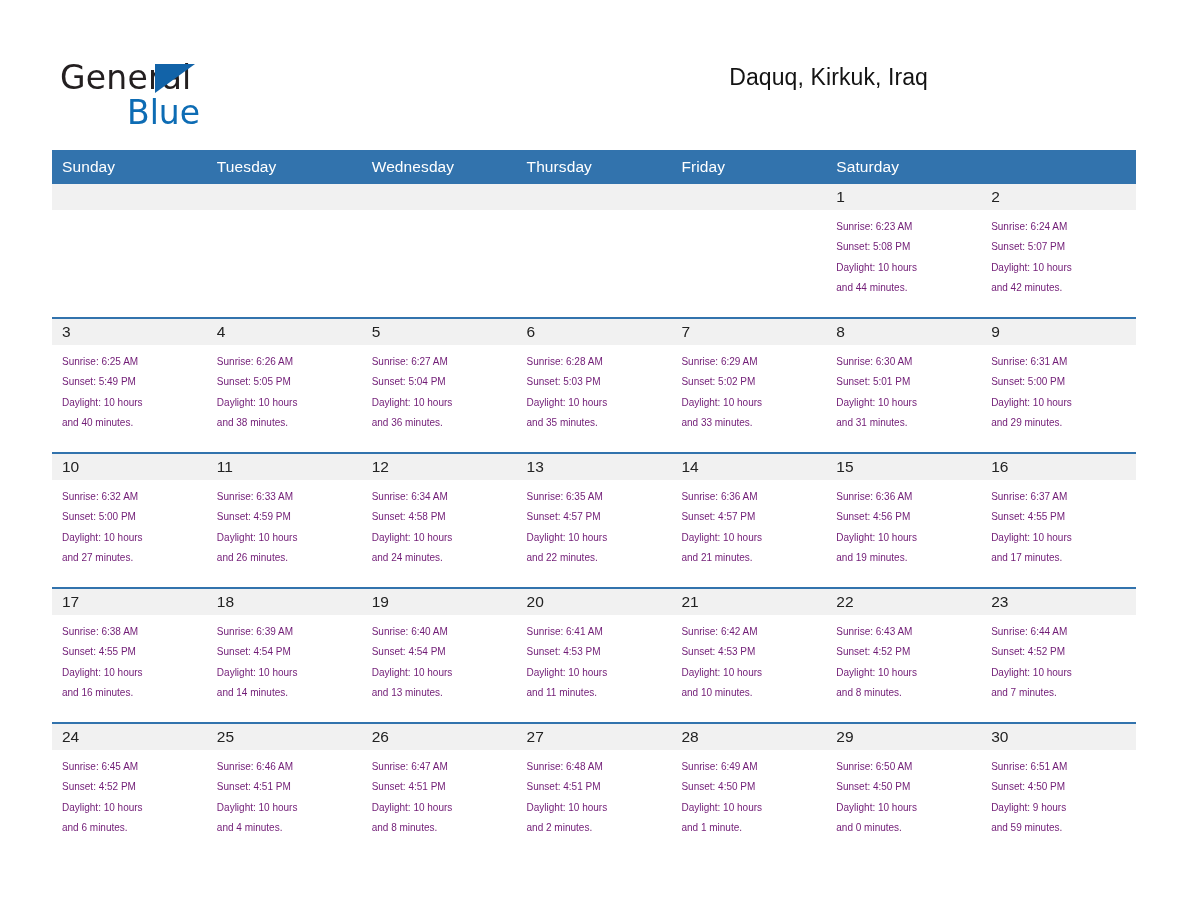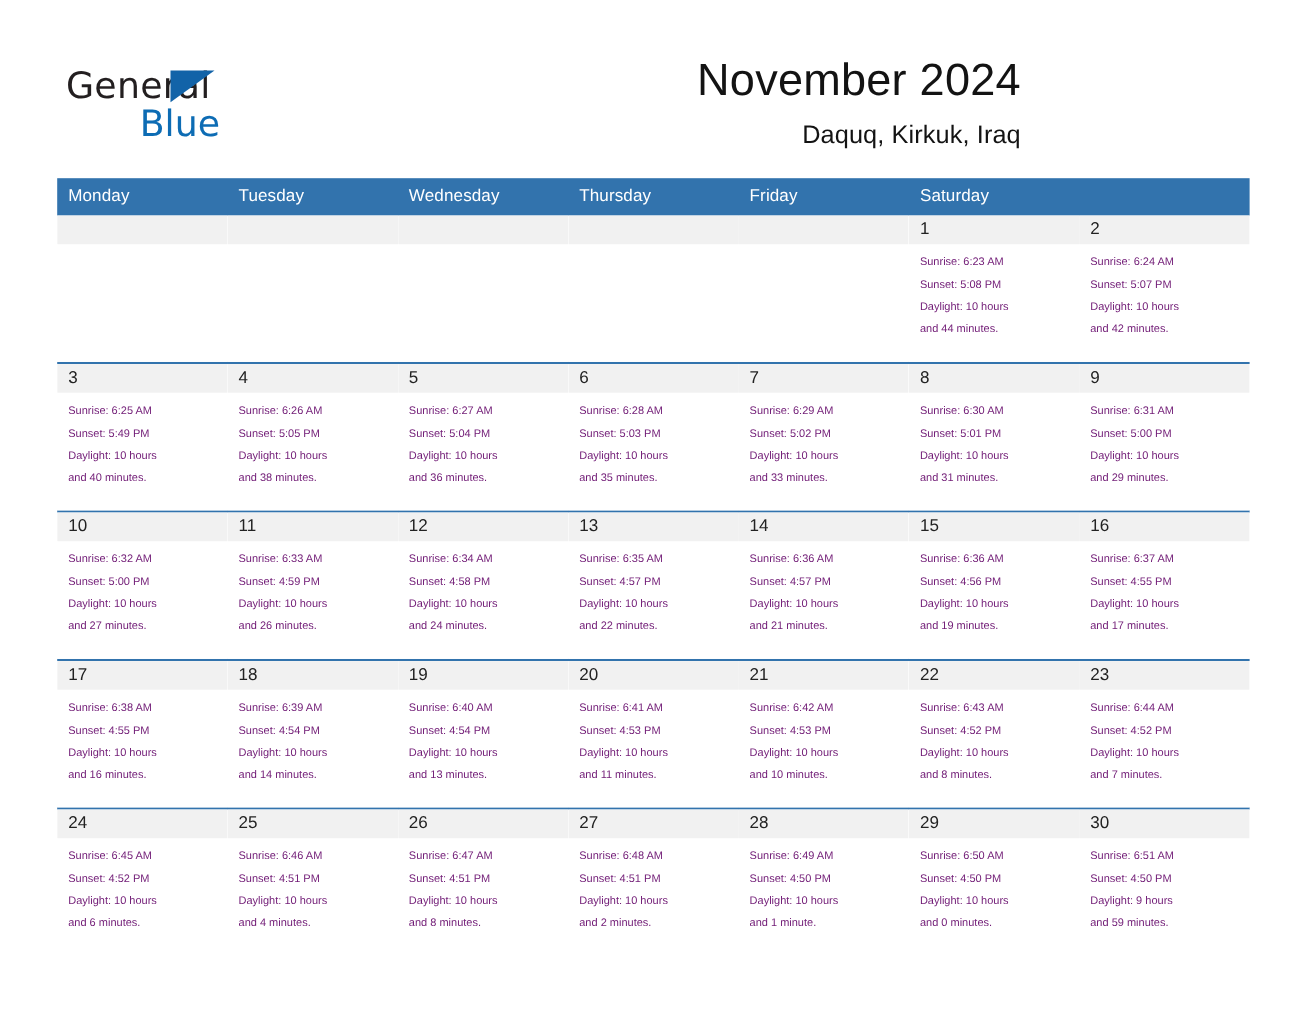--- a/index.html
+++ b/index.html
@@ -141,28 +141,27 @@
 
 <div class="page">
 
   <div class="header">
     <div class="brand">
       <span class="brand-general">General</span>
       <span class="brand-triangle"></span>
       <span class="brand-blue">Blue</span>
     </div>
     <div class="title-block">
-      <div class="month-title">November 2024</div>
       <div class="location">Daquq, Kirkuk, Iraq</div>
     </div>
   </div>
 
   <div class="calendar">
     <div class="weekdays">
-      <div class="weekday">Monday</div>
+      <div class="weekday">Sunday</div>
       <div class="weekday">Tuesday</div>
       <div class="weekday">Wednesday</div>
       <div class="weekday">Thursday</div>
       <div class="weekday">Friday</div>
       <div class="weekday">Saturday</div>
     </div>
     <div id="weeks-container">
         <div class="week">
           <div class="day empty">
             <div class="day-number-band"></div>

